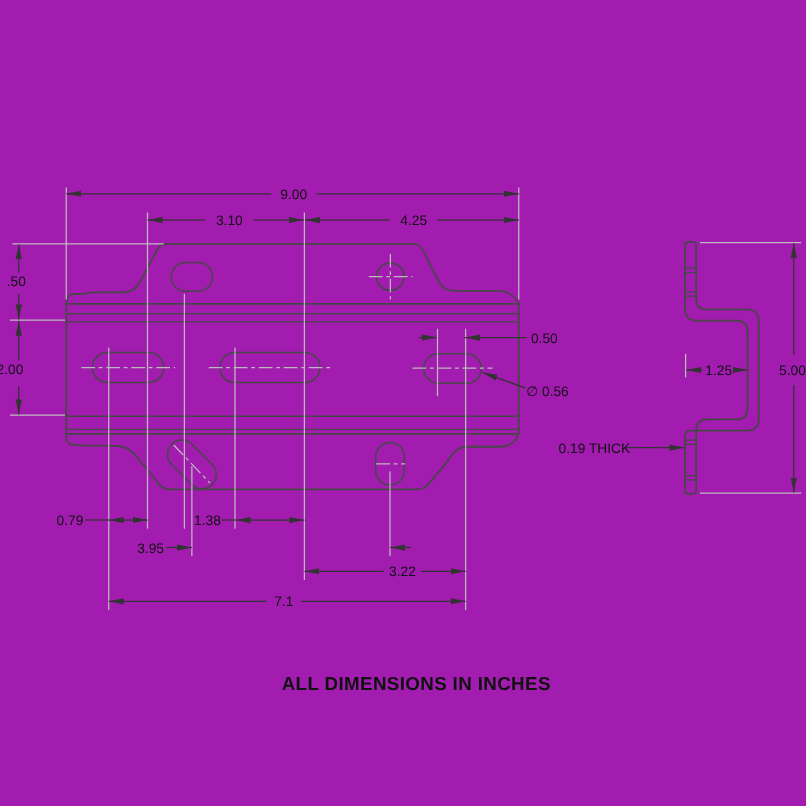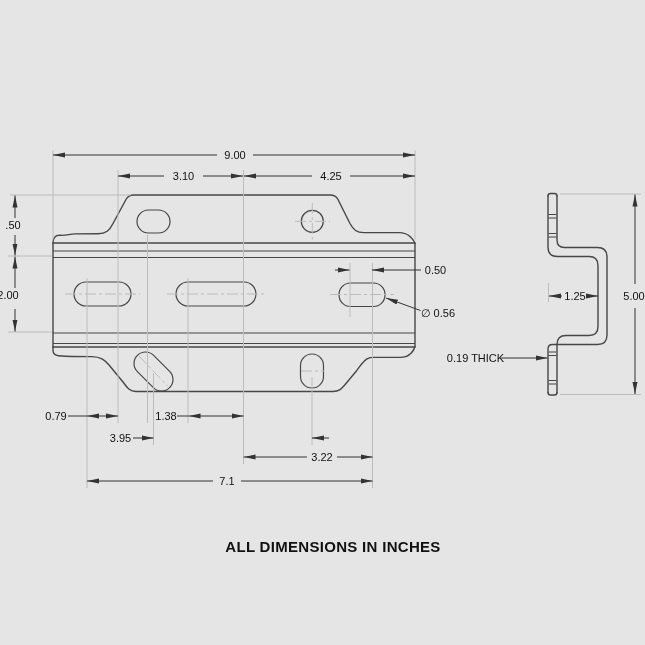--- a/index.html
+++ b/index.html
@@ -1,16 +1,16 @@
 <!DOCTYPE html>
 <html><head>
 <meta charset="utf-8">
 <style>
   html,body{margin:0;padding:0;background:#ffffff;}
-  .page{width:645px;height:645px;position:relative;background:#e5e5e5;overflow:hidden;
+  .page{width:645px;height:645px;position:relative;background:#a21caf;overflow:hidden;
         font-family:"Liberation Sans", sans-serif;}
   svg{display:block;}
   .outline{stroke:#474747;stroke-width:1.4;fill:none;stroke-linejoin:round;stroke-linecap:round;}
   .hole{stroke:#474747;stroke-width:1.2;fill:none;}
   .bend{stroke:#474747;stroke-width:1.05;fill:none;}
   .dim{stroke:#333333;stroke-width:1;fill:none;}
   .ext{stroke:#bcbcbc;stroke-width:1;fill:none;}
   .cl{stroke:#bcbcbc;stroke-width:1;fill:none;stroke-dasharray:11 3 3 3;}
   .dimtext{font-family:"Liberation Sans", sans-serif;font-size:11px;fill:#111111;}
   .titletext{font-family:"Liberation Sans", sans-serif;font-size:15px;font-weight:bold;

